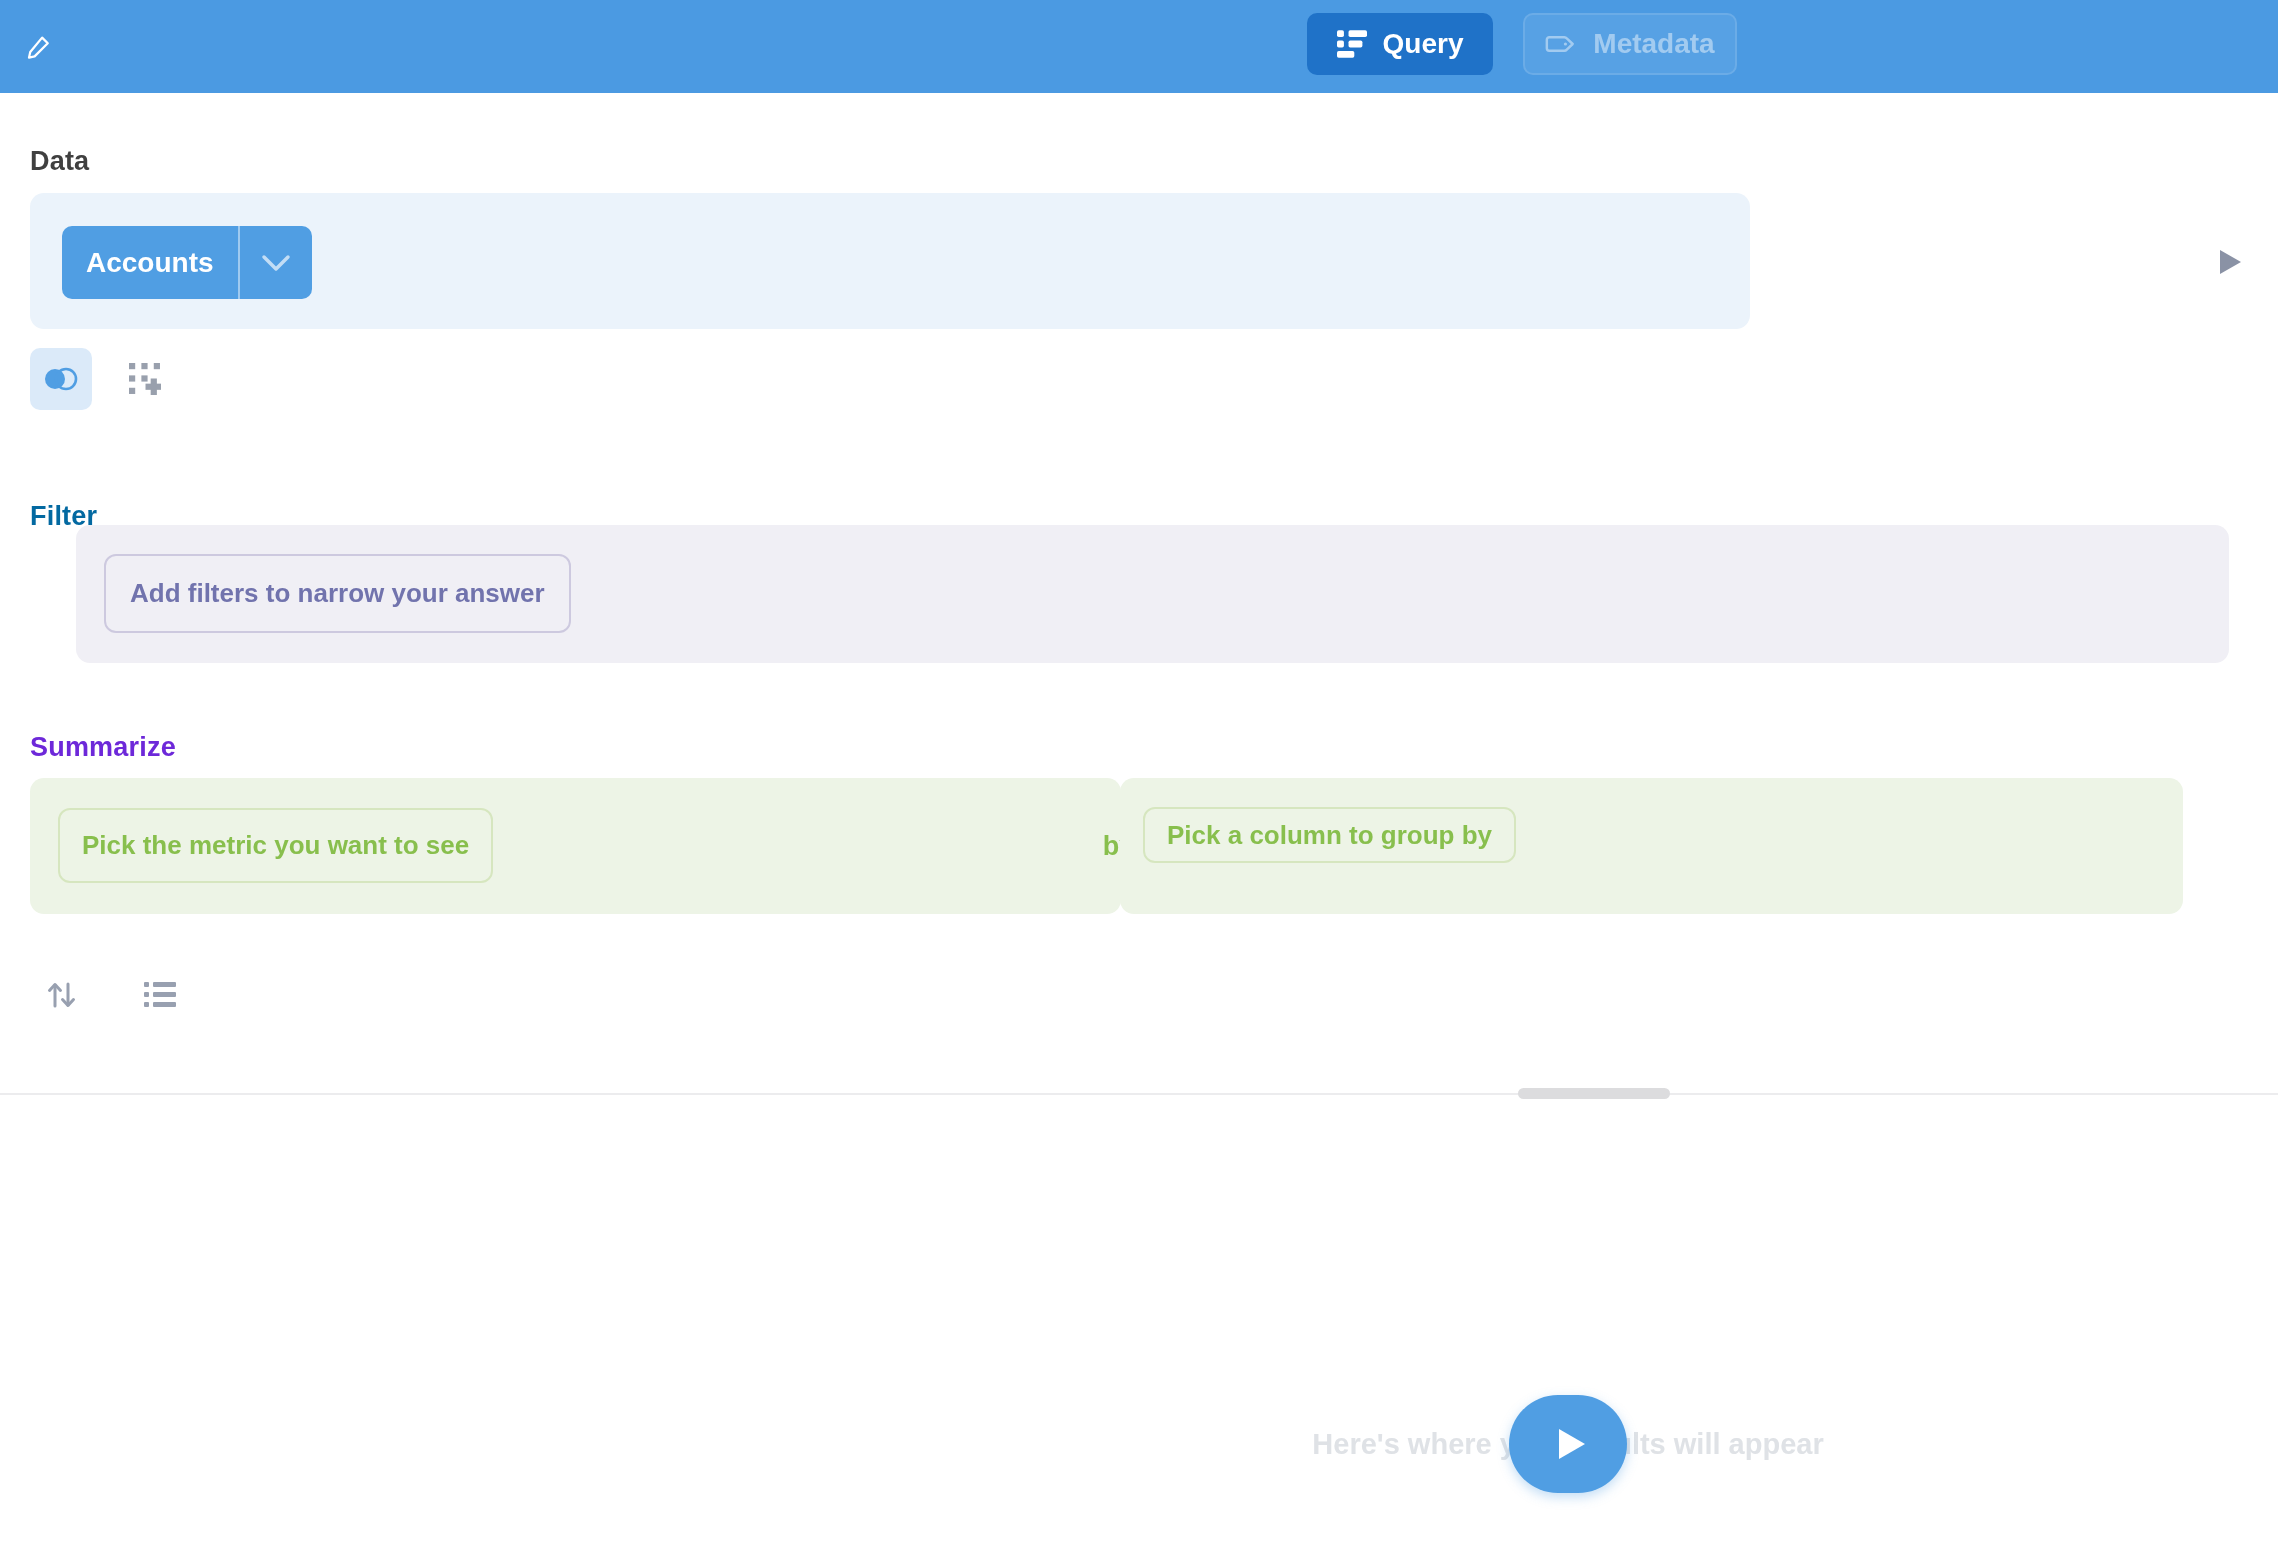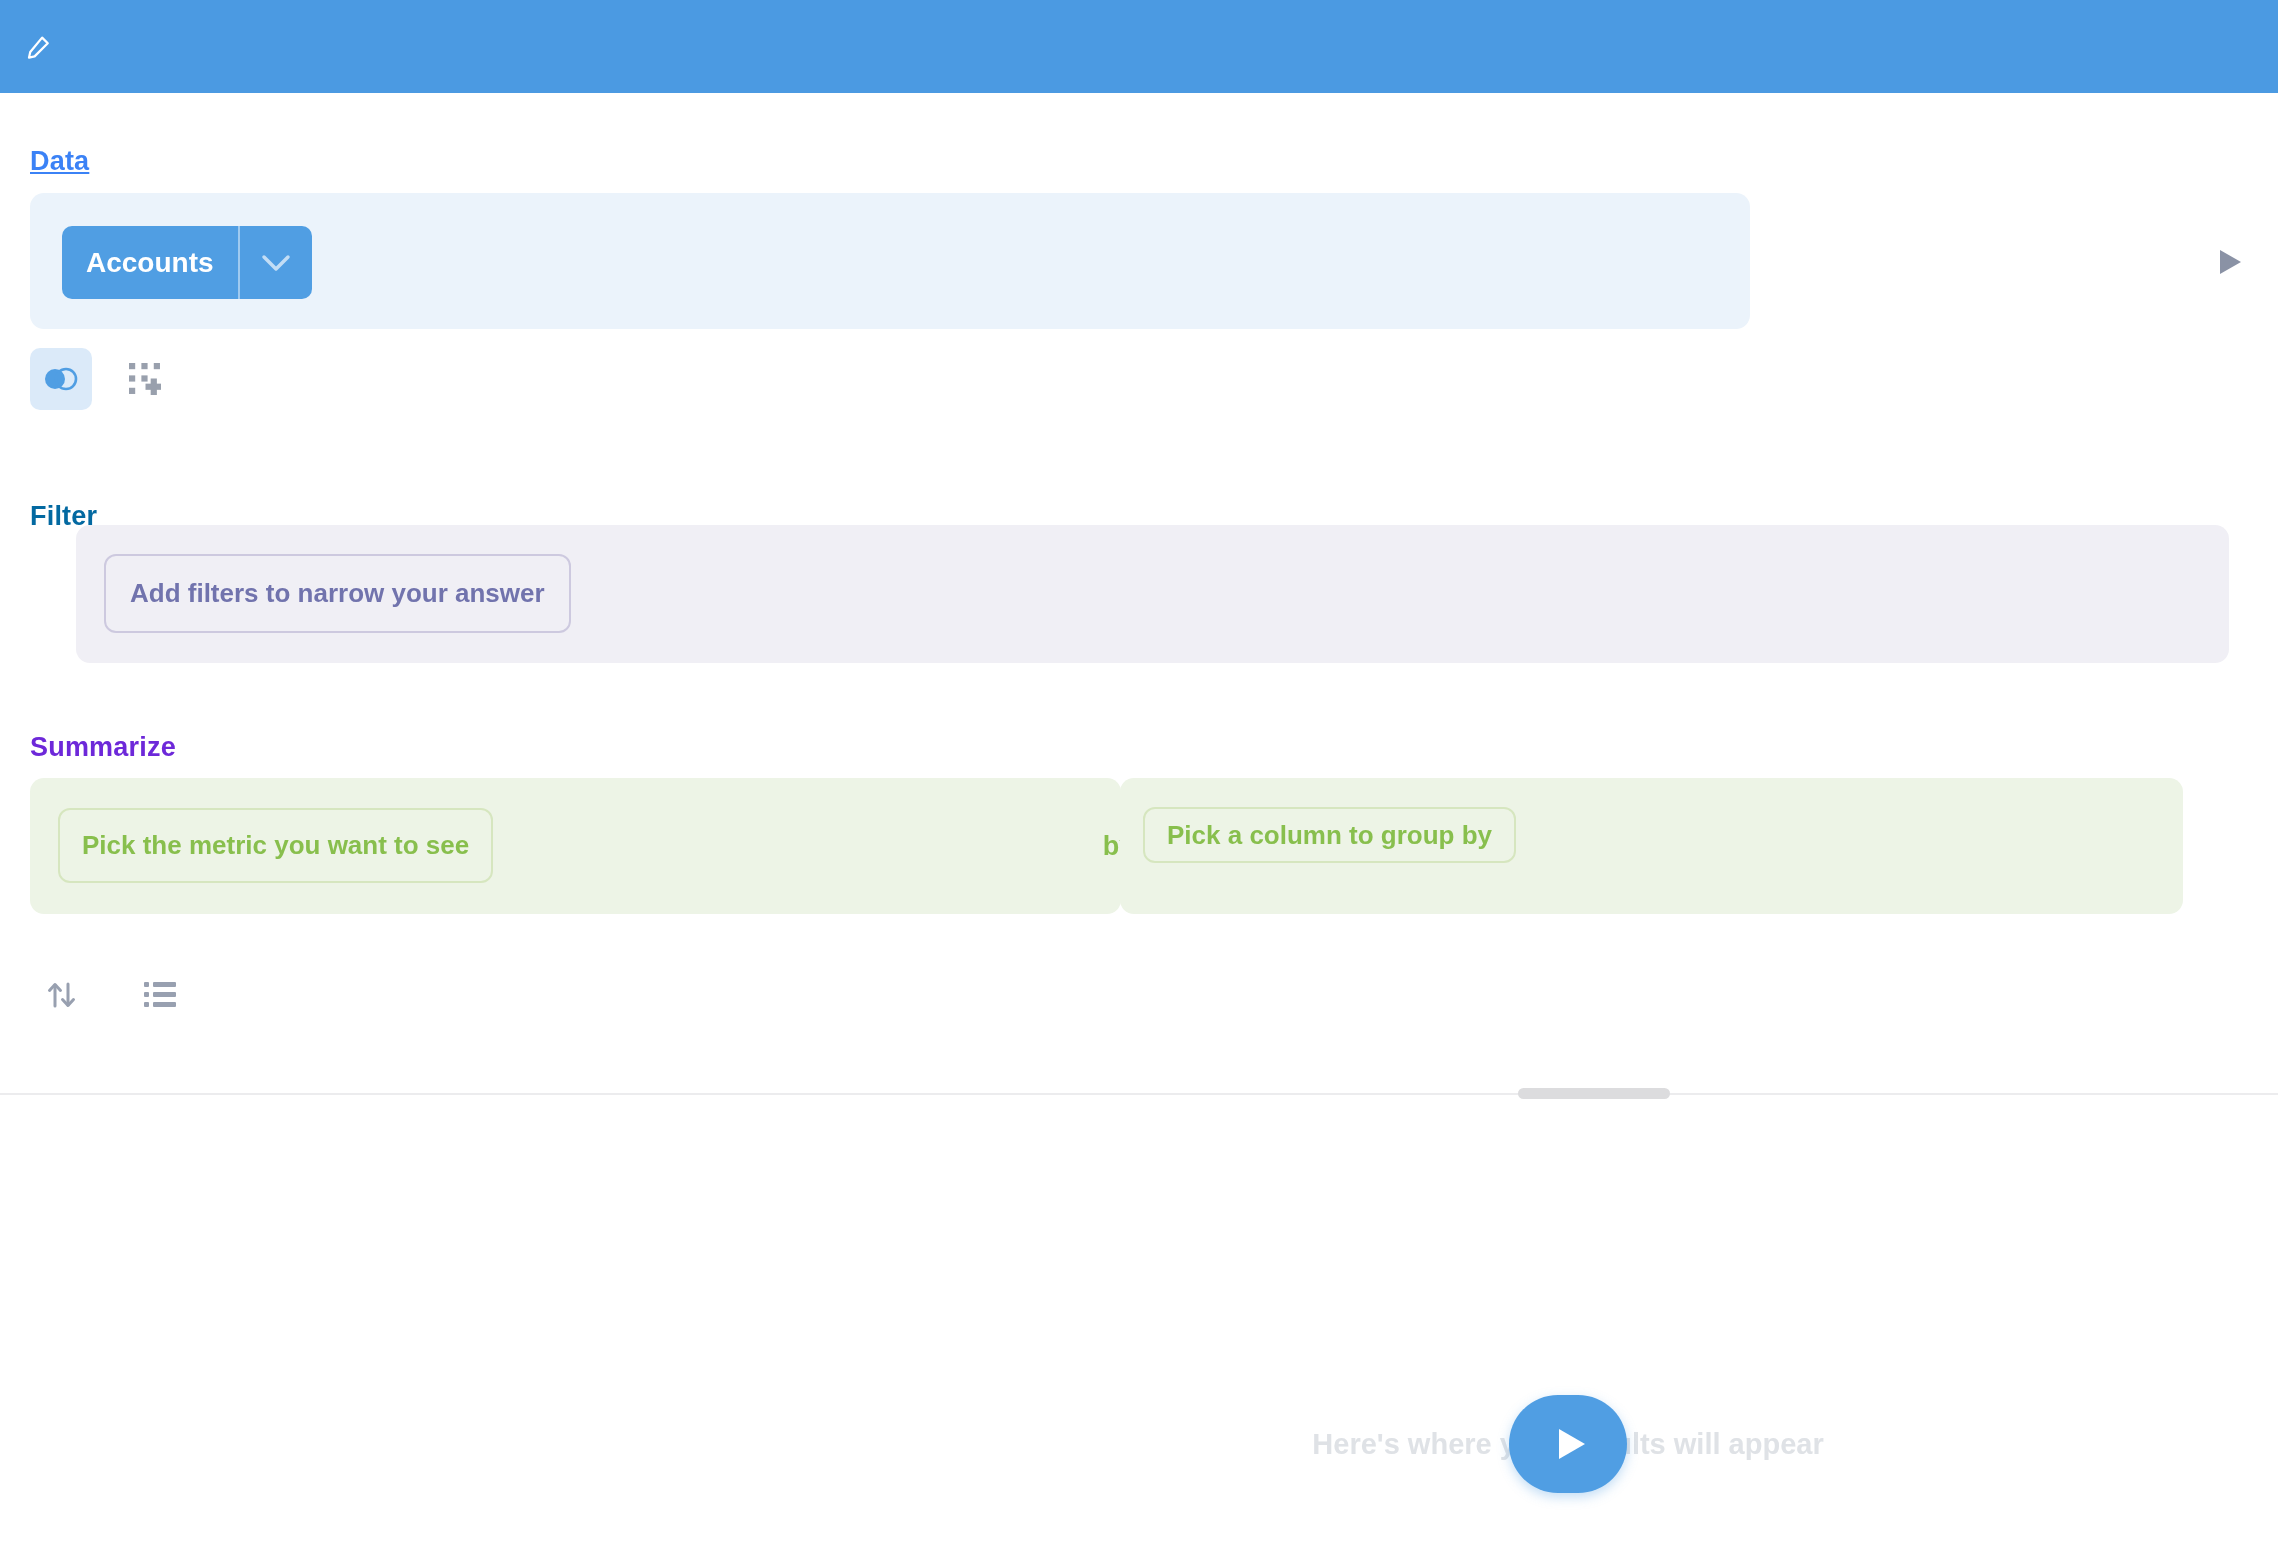--- a/index.html
+++ b/index.html
@@ -14,21 +14,21 @@
   .edit-btn{position:absolute;left:18px;top:26px;width:42px;height:42px;display:flex;
     align-items:center;justify-content:center;background:transparent;border:none;cursor:pointer;}
   .tab-group{position:absolute;left:1307px;top:13px;display:flex;gap:30px;}
   .tab{height:62px;border-radius:10px;display:flex;align-items:center;justify-content:center;
     gap:16px;font-size:28px;font-weight:700;cursor:pointer;border:none;box-sizing:border-box;}
   .tab.active{width:186px;background:#1F72C8;color:#ffffff;}
   .tab.inactive{width:214px;background:rgba(255,255,255,0.07);
     border:2px solid rgba(255,255,255,0.12);color:rgba(255,255,255,0.45);}
   
   .section-label{position:absolute;font-size:27px;font-weight:700;letter-spacing:.2px;}
-  .label-data{left:30px;top:146px;color:#3b82f6;text-decoration:underline;}
+  .label-data{left:30px;top:146px;color:#404040;}
   .label-filter{left:30px;top:501px;color:#0369a1;}
   .label-summarize{left:30px;top:732px;color:#6d28d9;}
   
   .panel{position:absolute;border-radius:14px;box-sizing:border-box;}
   .panel-data{left:30px;top:193px;width:1720px;height:136px;background:#EBF3FB;}
   .panel-filter{left:30px;top:525px;width:2153px;height:138px;background:#F0EFF5;margin-left:46px;}
   .panel-sum-left{left:30px;top:778px;width:1091px;height:136px;background:#EDF4E6;}
   .panel-sum-right{left:1120px;top:778px;width:1063px;height:136px;background:#EDF4E6;}
   .by-cell{position:absolute;left:1046px;top:778px;width:85px;height:136px;display:flex;
     align-items:center;justify-content:center;color:#88BF4D;font-size:27px;font-weight:700;margin-left:30px;}
@@ -74,20 +74,44 @@
 
 <header class="top-bar">
   <button class="edit-btn">
     <span style="display:flex;">
       <svg width="30" height="30" viewBox="0 0 24 24" fill="none" stroke="#ffffff" stroke-width="1.8" stroke-linejoin="round">
         <path d="M14.5 4.5 L19 9 L8.5 19.5 L4 20.5 L5 16 Z"></path>
       </svg>
     </span>
   </button>
 
+  <nav class="tab-group">
+    <button class="tab active">
+      <span style="display:flex;">
+        <svg width="30" height="30" viewBox="0 0 26 26" fill="#ffffff">
+          <rect x="0" y="1" width="6" height="6" rx="1.5"></rect>
+          <rect x="10" y="1" width="16" height="6" rx="1.5"></rect>
+          <rect x="0" y="10" width="6" height="6" rx="1.5"></rect>
+          <rect x="10" y="10" width="12" height="6" rx="1.5"></rect>
+          <rect x="0" y="19" width="15" height="6" rx="1.5"></rect>
+        </svg>
+      </span>
+      <span>Query</span>
+    </button>
+
+    <button class="tab inactive">
+      <span style="display:flex;">
+        <svg width="32" height="32" viewBox="0 0 26 26" fill="none" stroke="currentColor" stroke-width="2" stroke-linejoin="round">
+          <path d="M3.5 7.5 h12.2 a2.6 2.6 0 0 1 2 .9 l4.8 4.6 -4.8 4.6 a2.6 2.6 0 0 1 -2 .9 H3.5 a2 2 0 0 1 -2 -2 v-7 a2 2 0 0 1 2 -2 z"></path>
+          <circle cx="16.6" cy="13" r="1.3" fill="currentColor" stroke="none"></circle>
+        </svg>
+      </span>
+      <span>Metadata</span>
+    </button>
+  </nav>
 </header>
 
 <div class="section-label label-data">Data</div>
 
 <section class="panel panel-data">
   <div class="table-picker">
     <span class="tp-label">Accounts</span>
     <span class="tp-caret">
       <span style="display:flex;">
         <svg width="30" height="18" viewBox="0 0 30 18" fill="none" stroke="rgba(255,255,255,0.65)" stroke-width="3.5" stroke-linecap="round" stroke-linejoin="round">

